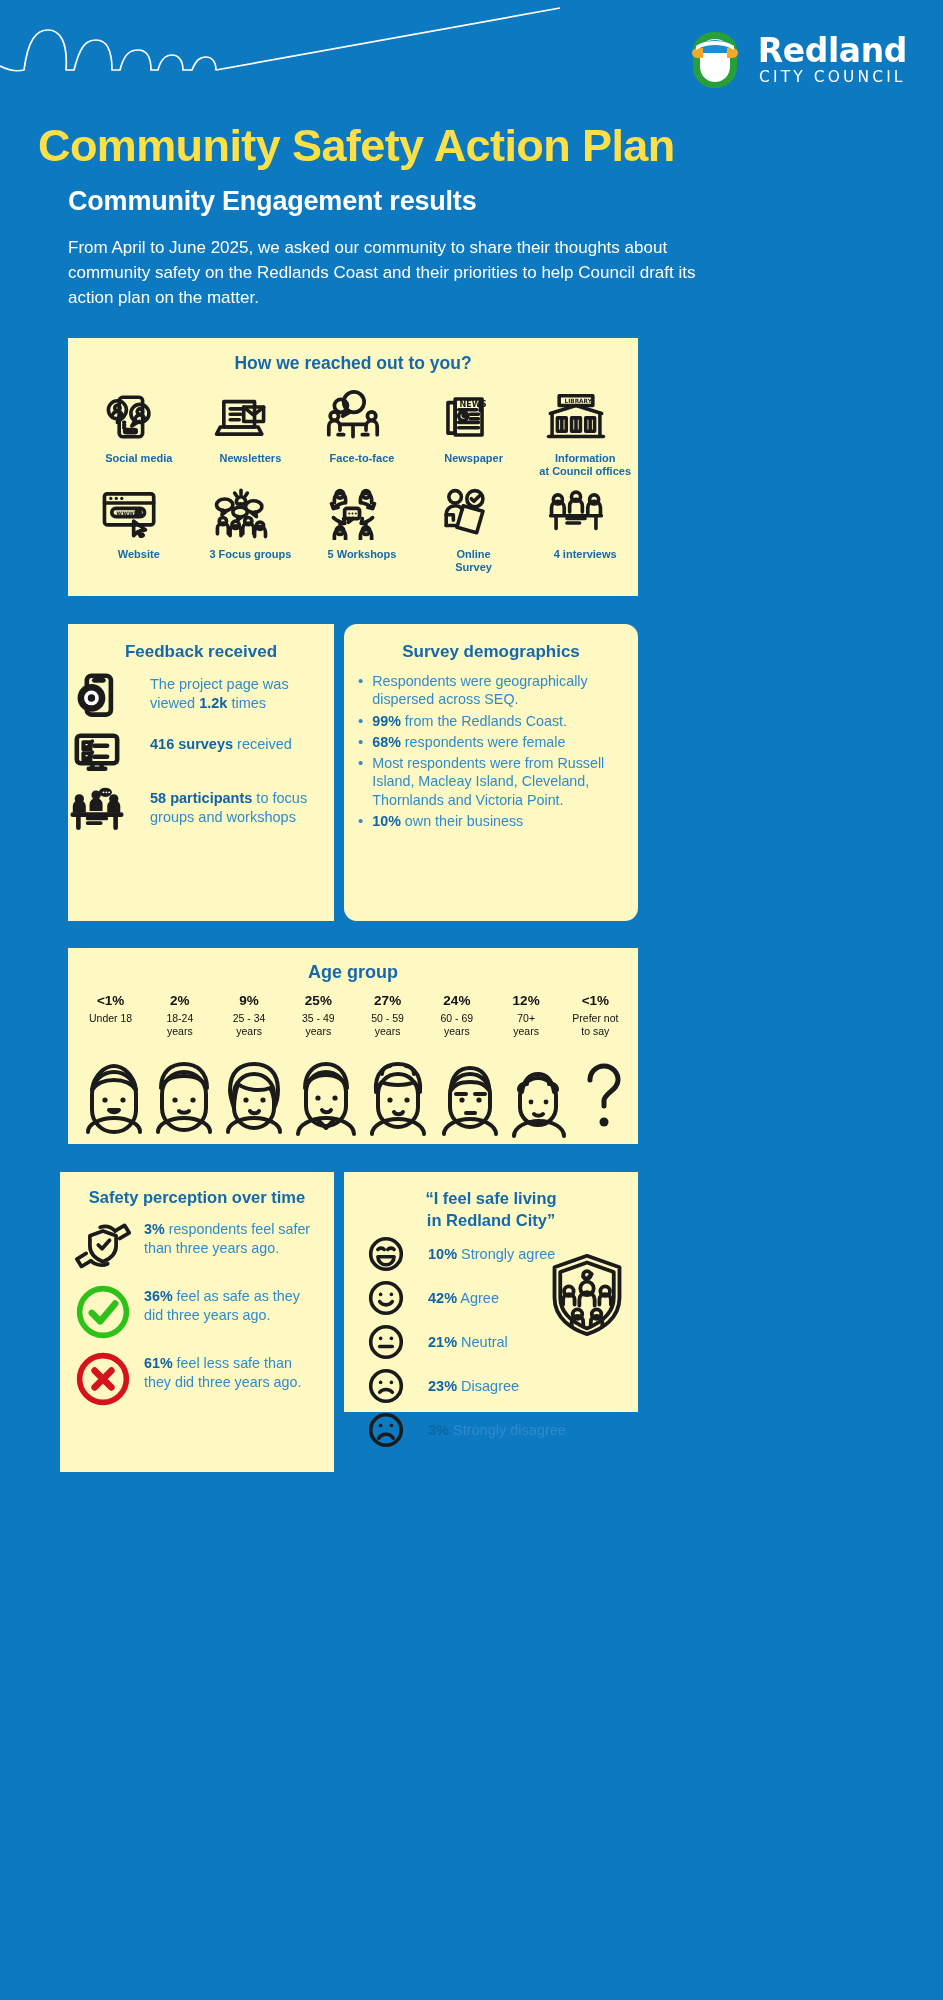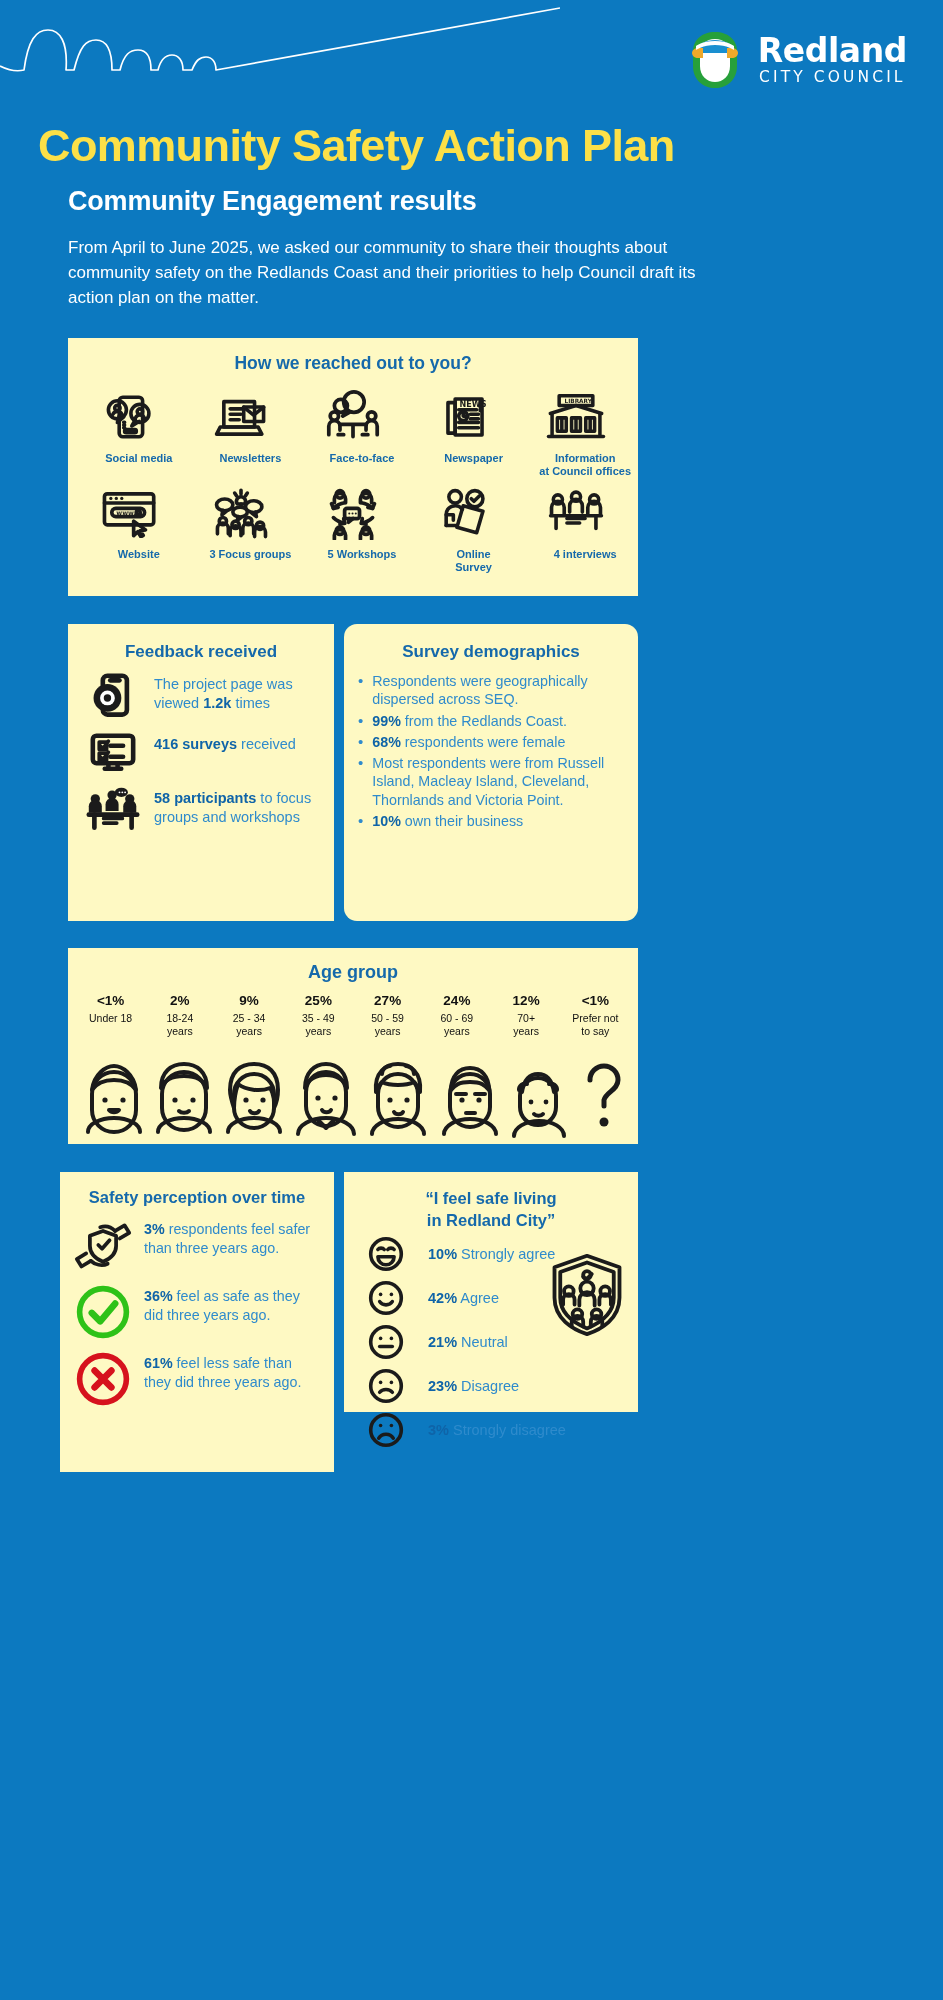--- a/index.html
+++ b/index.html
@@ -71,21 +71,21 @@
   }
   .out-icon { height: 62px; display: flex; align-items: center; justify-content: center; }
   .out-label {
     margin-top: 4px; font-size: 11px; font-weight: 700; color: #1569ab;
     text-align: center; line-height: 1.18; margin-left: 18px;
   }
 
   
   #card-feedback { left: 68px; top: 624px; width: 266px; height: 297px; }
   #card-feedback .card-title { font-size: 17px; padding-top: 18px; }
-  .fb-row { display: flex; align-items: flex-start; gap: 12px; padding: 10px 16px 0 16px; }
+  .fb-row { display: flex; align-items: flex-start; gap: 24px; padding: 10px 16px 0 0; }
   .fb-icon { width: 58px; flex: 0 0 58px; display: flex; justify-content: center; }
   .fb-text { font-size: 14.5px; line-height: 1.3; color: #2f8bcc; padding-top: 3px; }
   .fb-text b { color: #0f64a8; font-weight: 700; }
 
   
   #card-demo { left: 344px; top: 624px; width: 294px; height: 297px; border-radius: 13px; }
   #card-demo .card-title { font-size: 17px; padding-top: 18px; }
   .demo-list { padding: 10px 16px 0 14px; }
   .demo-li {
     display: flex; gap: 9px; font-size: 14.3px; line-height: 1.28;

